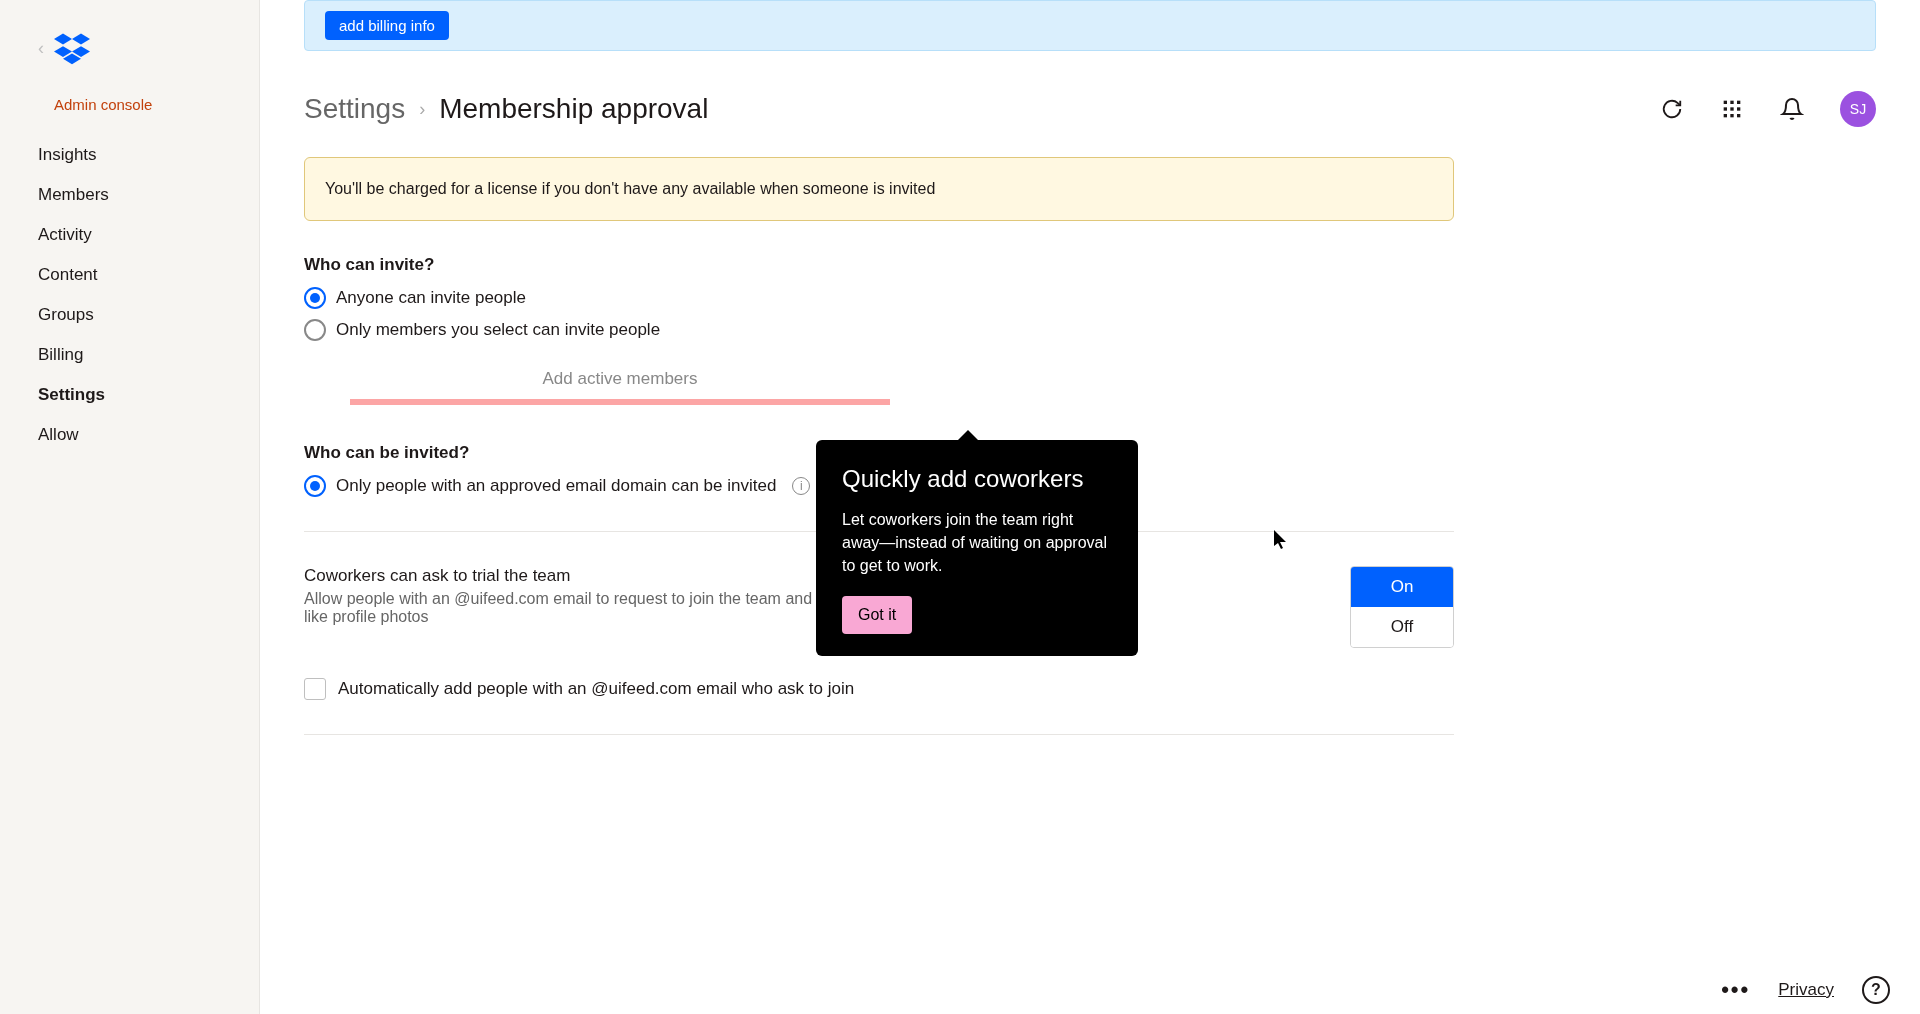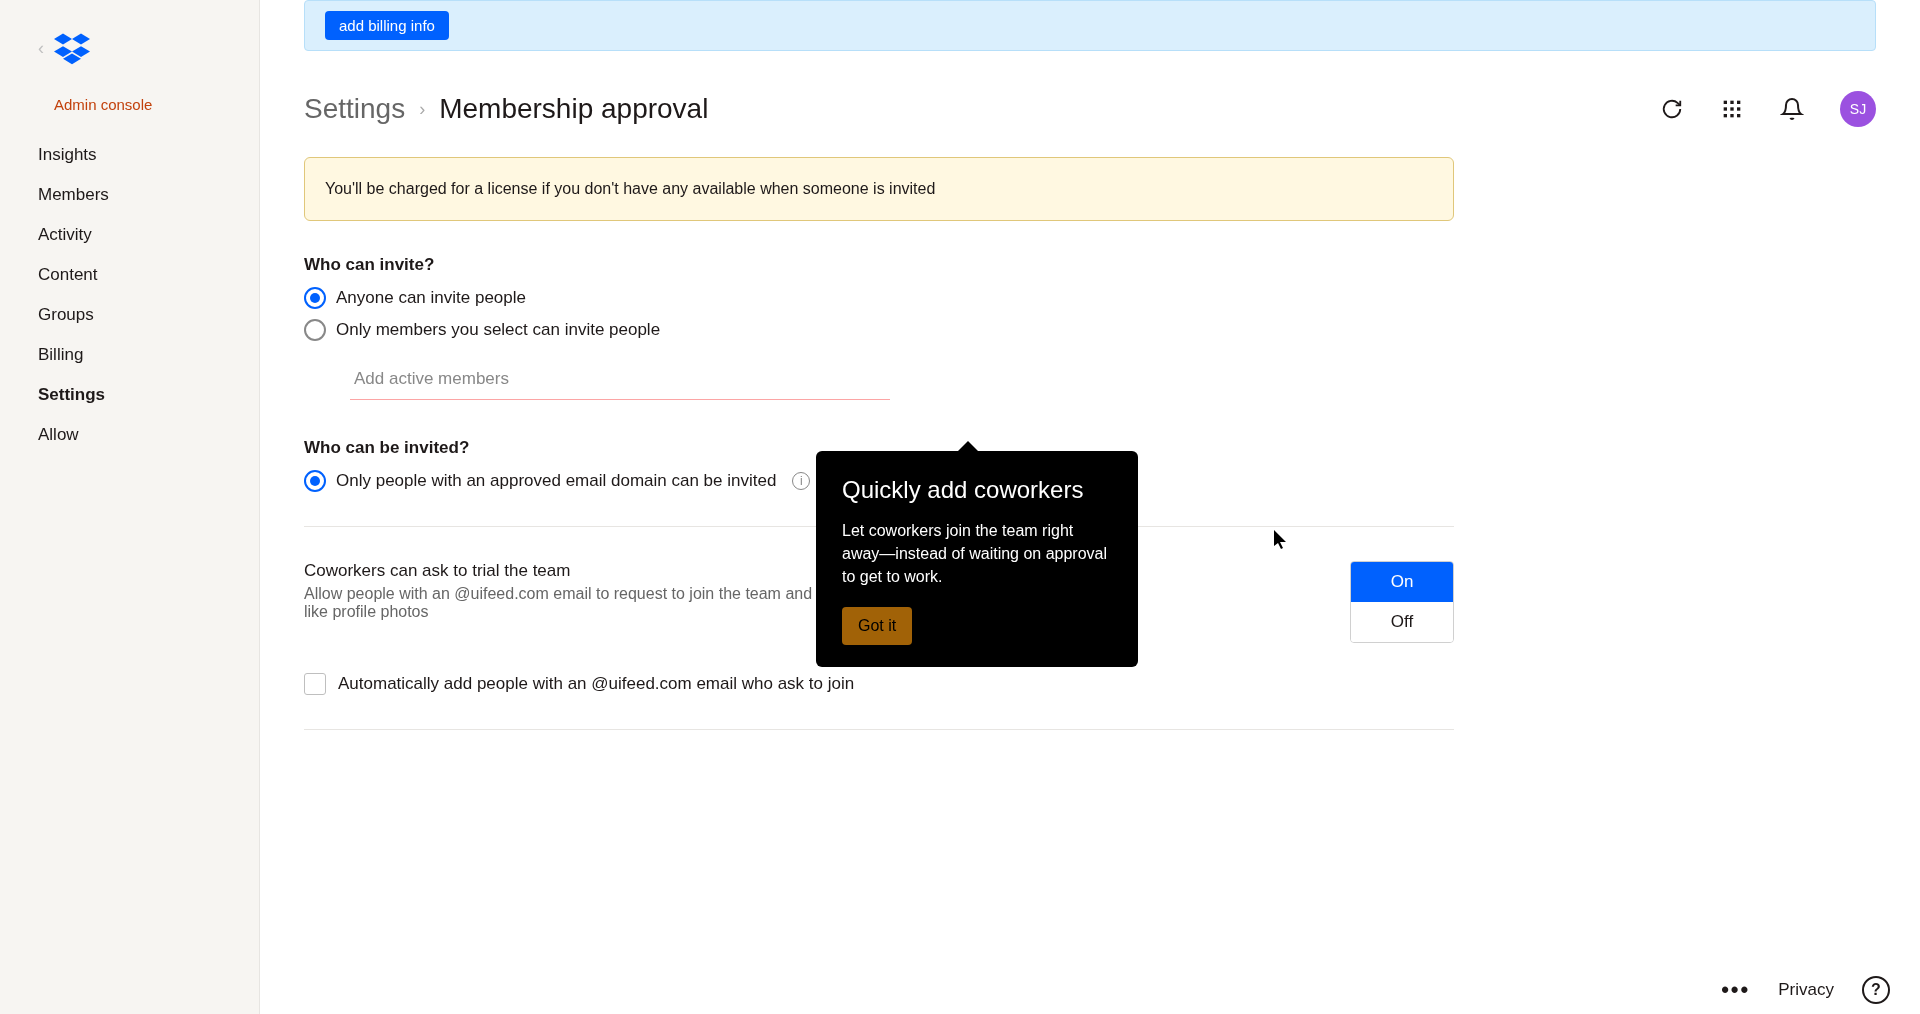--- a/index.html
+++ b/index.html
@@ -37,49 +37,49 @@
     
     .content { padding: 0 44px; max-width: 1250px; position: relative; }
     .warn-box { background: #fff8e1; border: 1px solid #e0c77a; border-radius: 6px; padding: 22px 20px; margin-bottom: 34px; font-size: 16px; color: #1e1919; max-width: 1150px; }
     .section-title { font-weight: 700; font-size: 17px; margin-bottom: 12px; }
     .radio-row { display: flex; align-items: center; gap: 10px; margin-bottom: 10px; cursor: pointer; }
     .radio { width: 22px; height: 22px; border: 2px solid #0061fe; border-radius: 50%; display: flex; align-items: center; justify-content: center; flex-shrink: 0; }
     .radio.unchecked { border-color: #888; }
     .radio .dot { width: 10px; height: 10px; border-radius: 50%; background: #0061fe; }
     .radio-label { font-size: 17px; }
     .input-wrap { margin: 18px 0 38px 46px; }
-    .text-input { width: 540px; border: none; border-bottom: 1px solid #fca5a5; padding: 10px 4px; font-size: 17px; outline: none; background: transparent; }
+    .text-input { width: 540px; border: none; border-bottom: 6px solid #fca5a5; padding: 10px 4px; font-size: 17px; outline: none; background: transparent; text-align: center; }
     .text-input::placeholder { color: #888; }
     .info-icon { display: inline-flex; width: 18px; height: 18px; border: 1.5px solid #888; border-radius: 50%; align-items: center; justify-content: center; font-size: 12px; color: #888; margin-left: 6px; }
     .divider { border: none; border-top: 1px solid #e7e5e2; margin: 34px 0; max-width: 1150px; }
 
     .cow-row { display: flex; justify-content: space-between; align-items: flex-start; max-width: 1150px; }
     .cow-left { max-width: 740px; }
     .cow-title { font-size: 17px; margin-bottom: 4px; }
     .cow-desc { font-size: 16px; color: #666; }
     .toggle { display: flex; border: 1px solid #d0d0d0; border-radius: 4px; overflow: hidden; flex-direction: column; }
     .toggle-opt { width: 102px; text-align: center; padding: 10px 0; font-size: 17px; cursor: pointer; background: #fff; }
     .toggle-opt.active { background: #0061fe; color: #fff; }
     .checkbox-row { display: flex; align-items: center; gap: 12px; margin-top: 30px; cursor: pointer; }
     .checkbox { width: 22px; height: 22px; border: 1.5px solid #bfbfbf; border-radius: 3px; }
     .checkbox-label { font-size: 17px; }
 
     
-    .popover { position: absolute; background: #000; color: #fff; border-radius: 6px; padding: 24px 26px 22px 26px; width: 322px; top: 196px; left: 512px; z-index: 10; }
+    .popover { position: absolute; background: #000; color: #fff; border-radius: 6px; padding: 24px 26px 22px 26px; width: 322px; top: 185px; left: 512px; z-index: 10; }
     .popover::before { content: ""; position: absolute; top: -10px; left: 140px; border-left: 12px solid transparent; border-right: 12px solid transparent; border-bottom: 12px solid #000; }
     .pop-title { font-size: 24px; font-weight: 500; line-height: 1.25; margin-bottom: 14px; }
     .pop-body { font-size: 16px; line-height: 1.45; margin-bottom: 18px; }
-    .pop-btn { background: #a16207; color: #000; border: none; border-radius: 4px; padding: 10px 16px; font-size: 16px; font-weight: 500; cursor: pointer; }
+    .pop-btn { background: #f9a8d4; color: #000; border: none; border-radius: 4px; padding: 10px 16px; font-size: 16px; font-weight: 500; cursor: pointer; }
 
     
     .cursor { position: absolute; top: 275px; left: 970px; width: 14px; height: 20px; pointer-events: none; z-index: 20; }
 
     
     .footer { position: absolute; bottom: 10px; right: 30px; display: flex; align-items: center; gap: 28px; }
-    .footer-item { font-size: 17px; color: #1e1919; cursor: pointer; }
+    .footer-item { font-size: 17px; color: #1e1919; cursor: pointer; text-decoration: underline; }
     .help-circle { width: 28px; height: 28px; border: 2px solid #1e1919; border-radius: 50%; display: flex; align-items: center; justify-content: center; font-weight: 700; cursor: pointer; }
     .dots { font-size: 22px; letter-spacing: 2px; cursor: pointer; font-weight: 700; }
 
     .section-block { position: relative; }
   </style>
 </head>
 <body>
 
 <div class="app">
 

